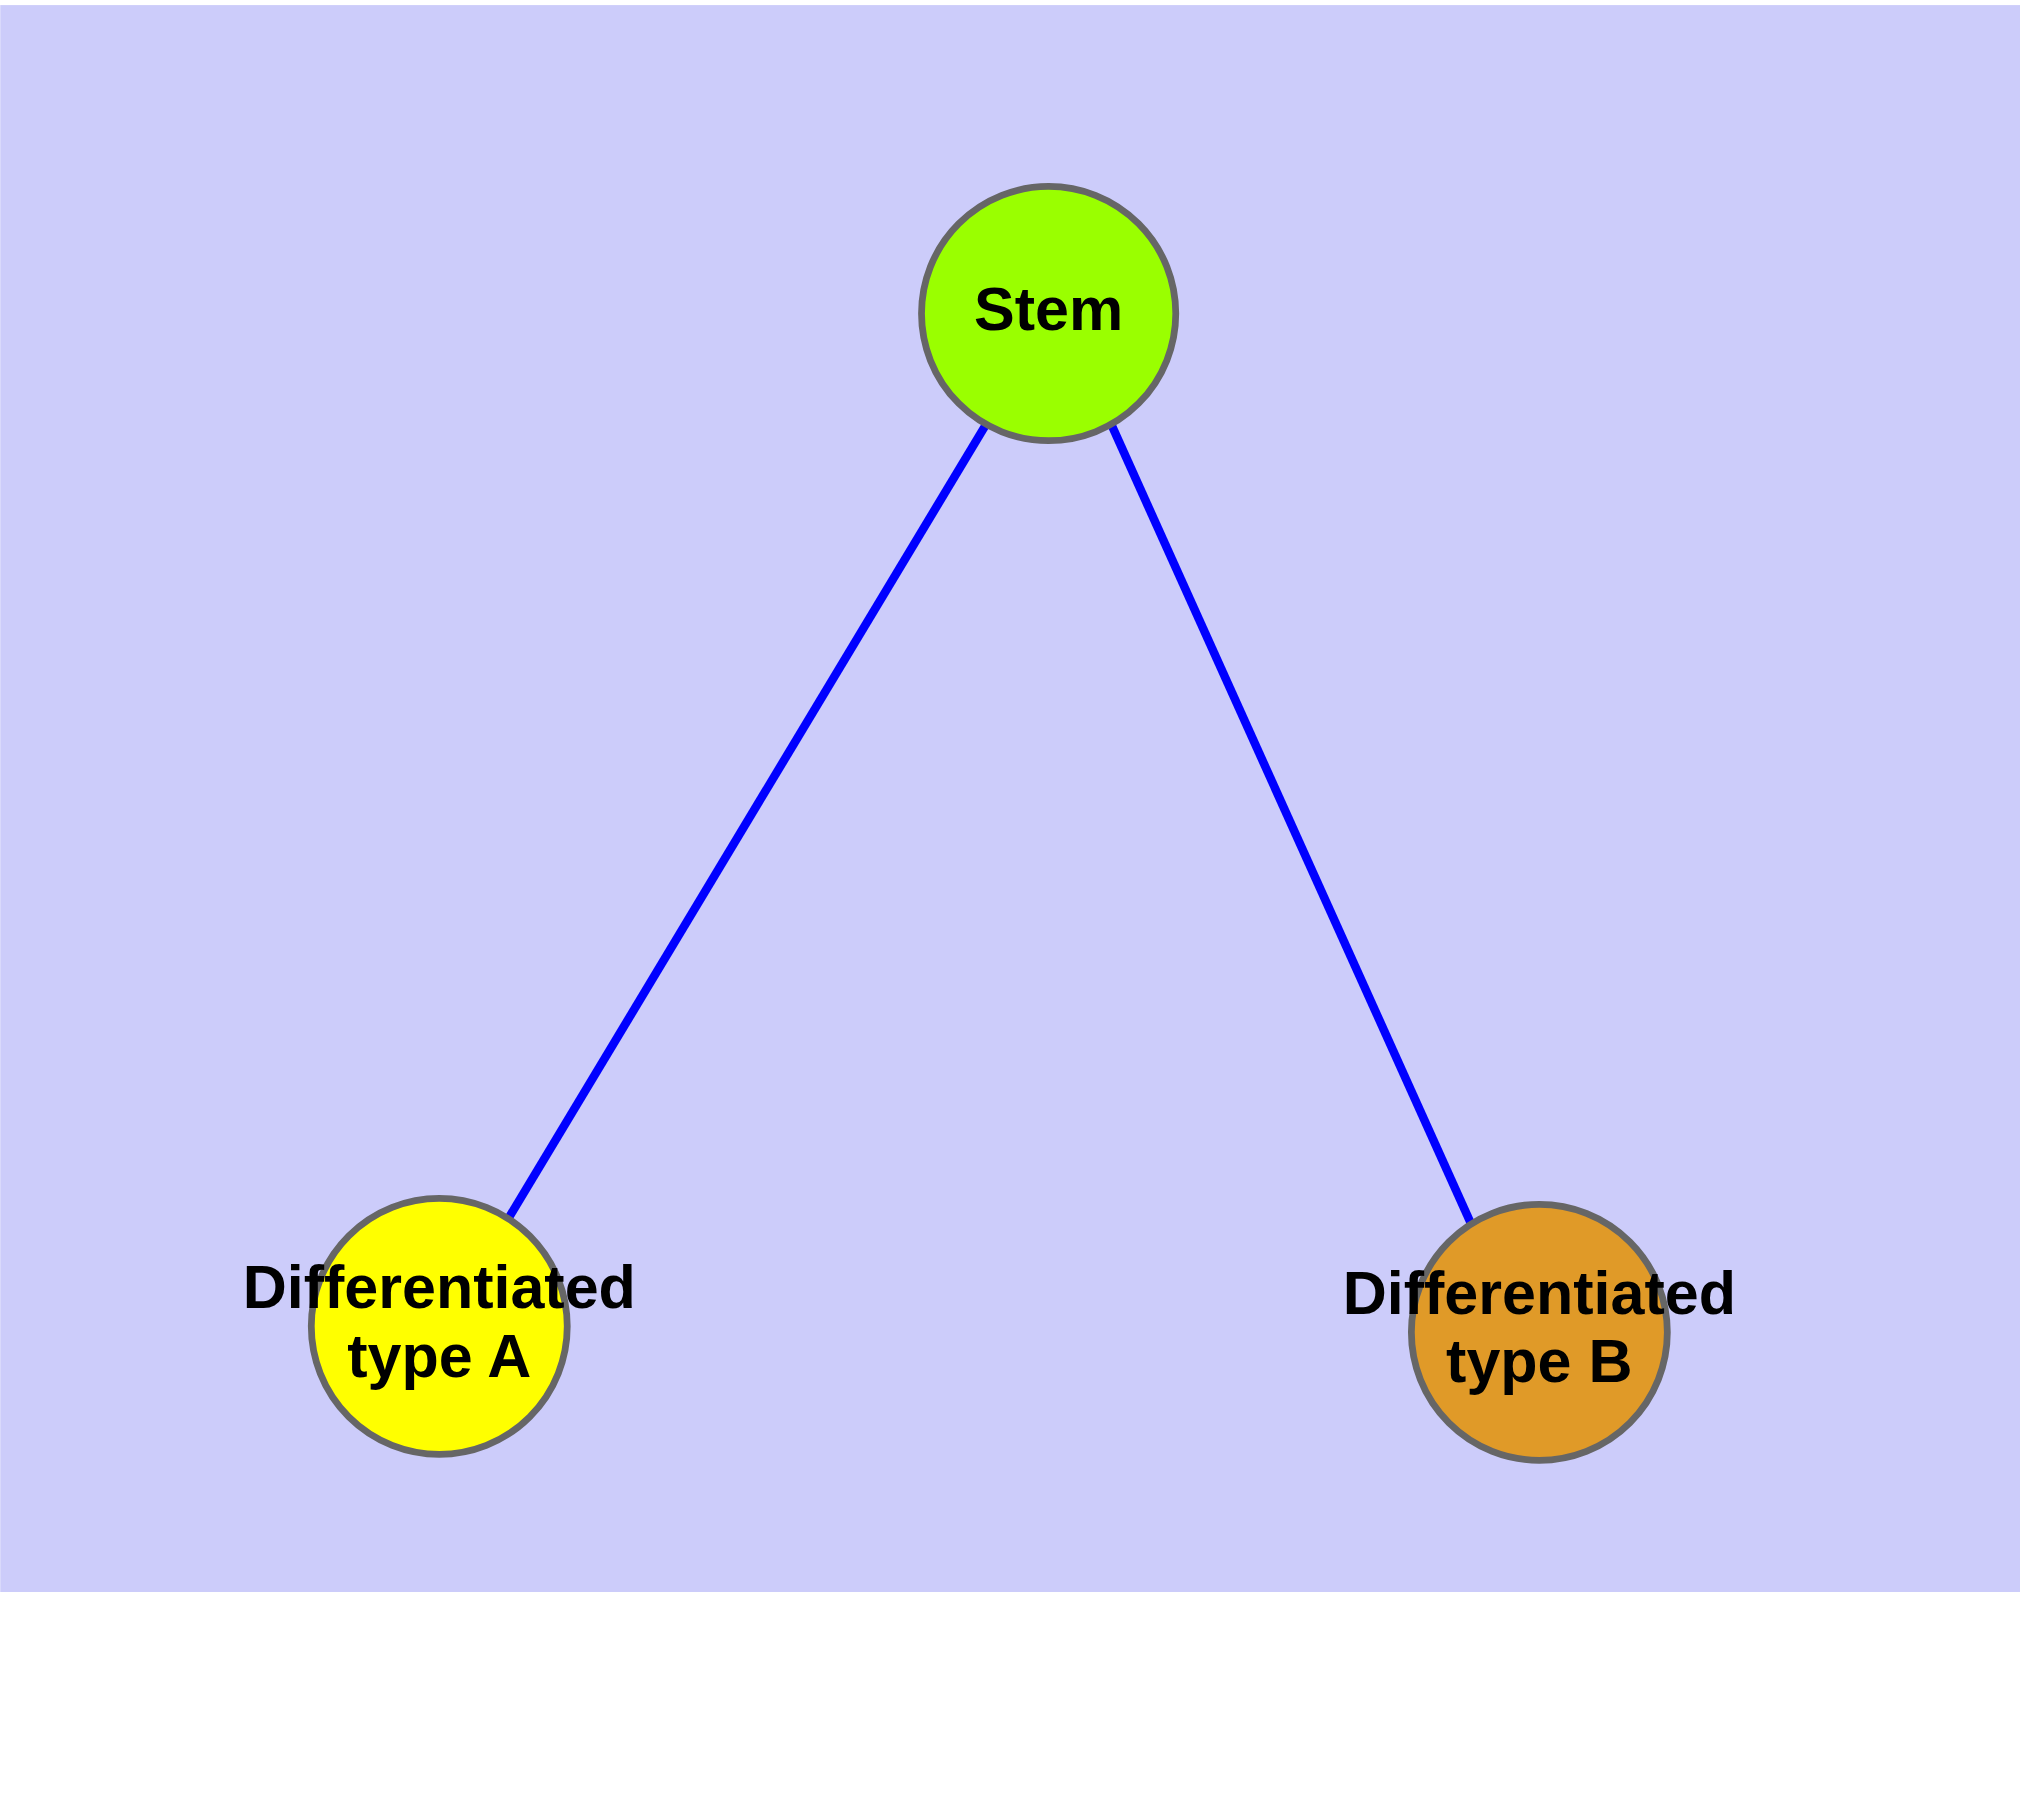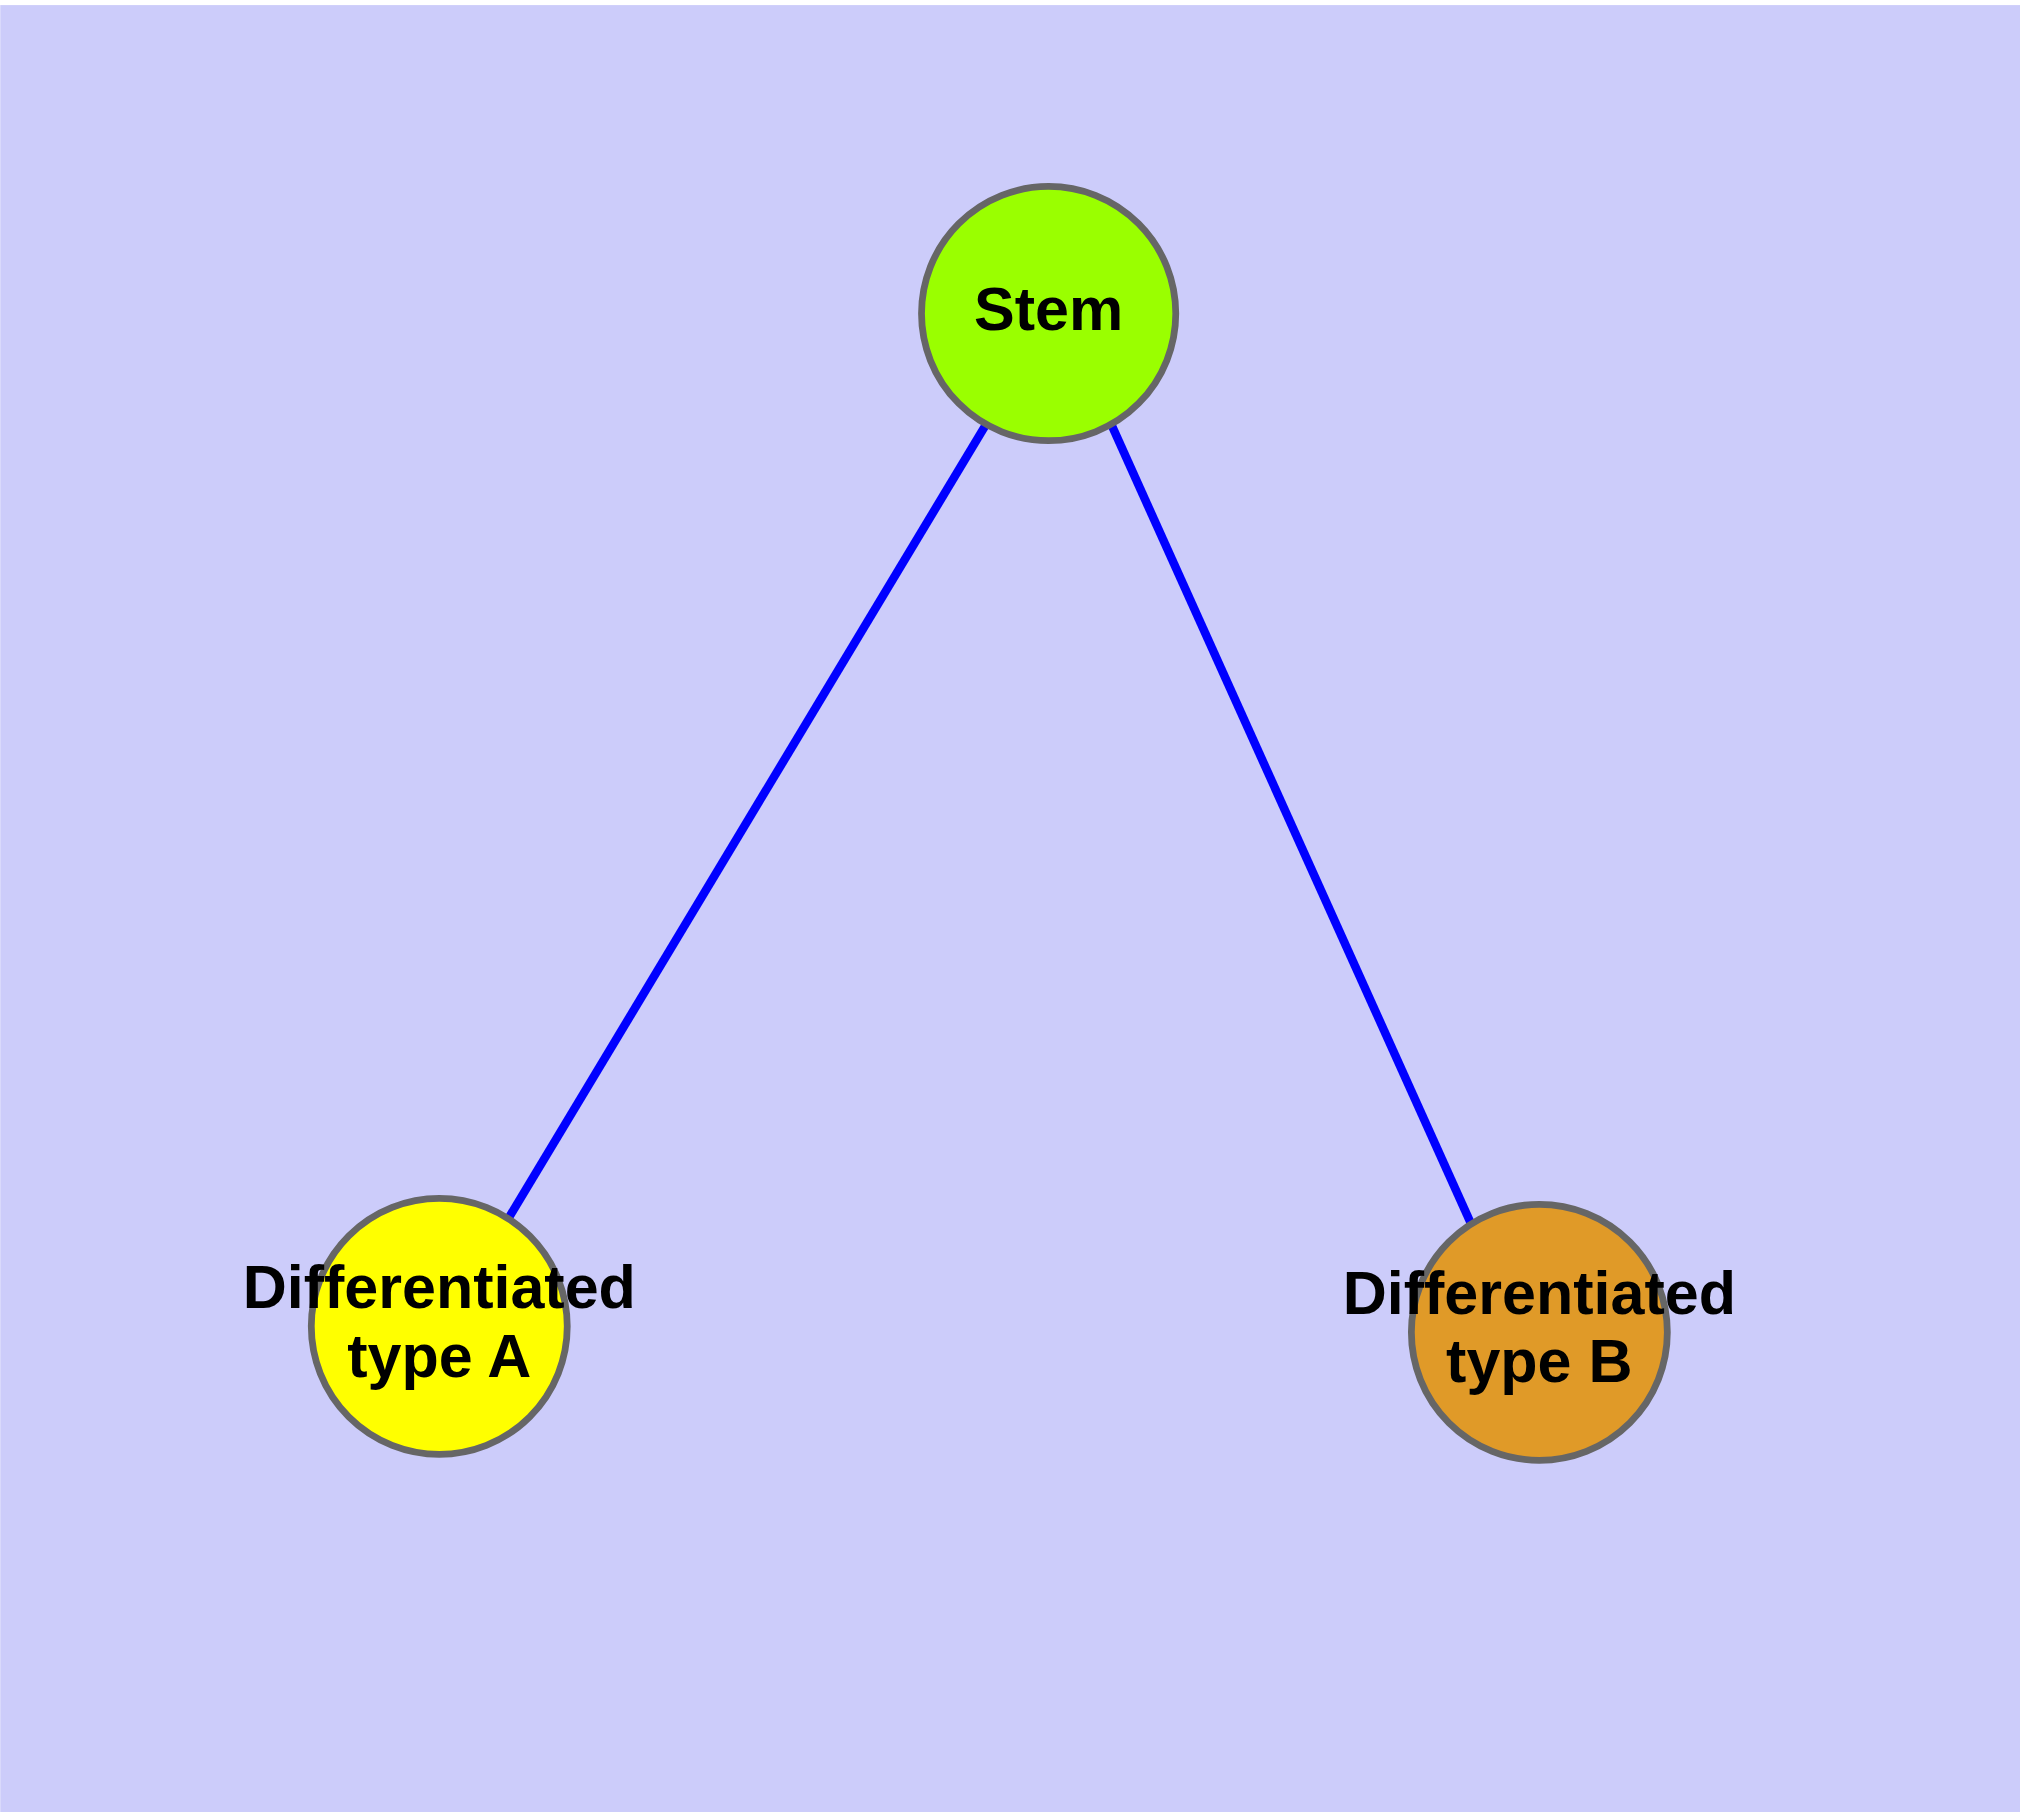--- a/index.html
+++ b/index.html
@@ -29,21 +29,21 @@
     dominant-baseline: middle;
     white-space: pre;
   }
   .edge-line {
     stroke-linecap: butt;
   }
 </style>
 </head>
 <body>
 
-<div id="graph-canvas" style="width: 2021px; height: 1812px;">
+<div id="graph-canvas" style="width: 2021px; height: 1592px;">
   <svg id="graph-svg" viewBox="0 0 2384 2138" xmlns="http://www.w3.org/2000/svg" style="width: 2021px; height: 1812px;">
 
     <rect id="bg-strip" x="0" y="0" width="2384" height="2138" fill="#FFFFFF"></rect>
     <rect id="bg-main" x="0" y="6" width="2384" height="2132" fill="#CCCCFA"></rect>
 
     <g id="edges-group">
         <line x1="1163" y1="501" x2="600" y2="1437" stroke="#0000FF" stroke-width="10" class="edge-line"></line>
         <line x1="1311" y1="501" x2="1735" y2="1443" stroke="#0000FF" stroke-width="10" class="edge-line"></line>
       </g>
 

